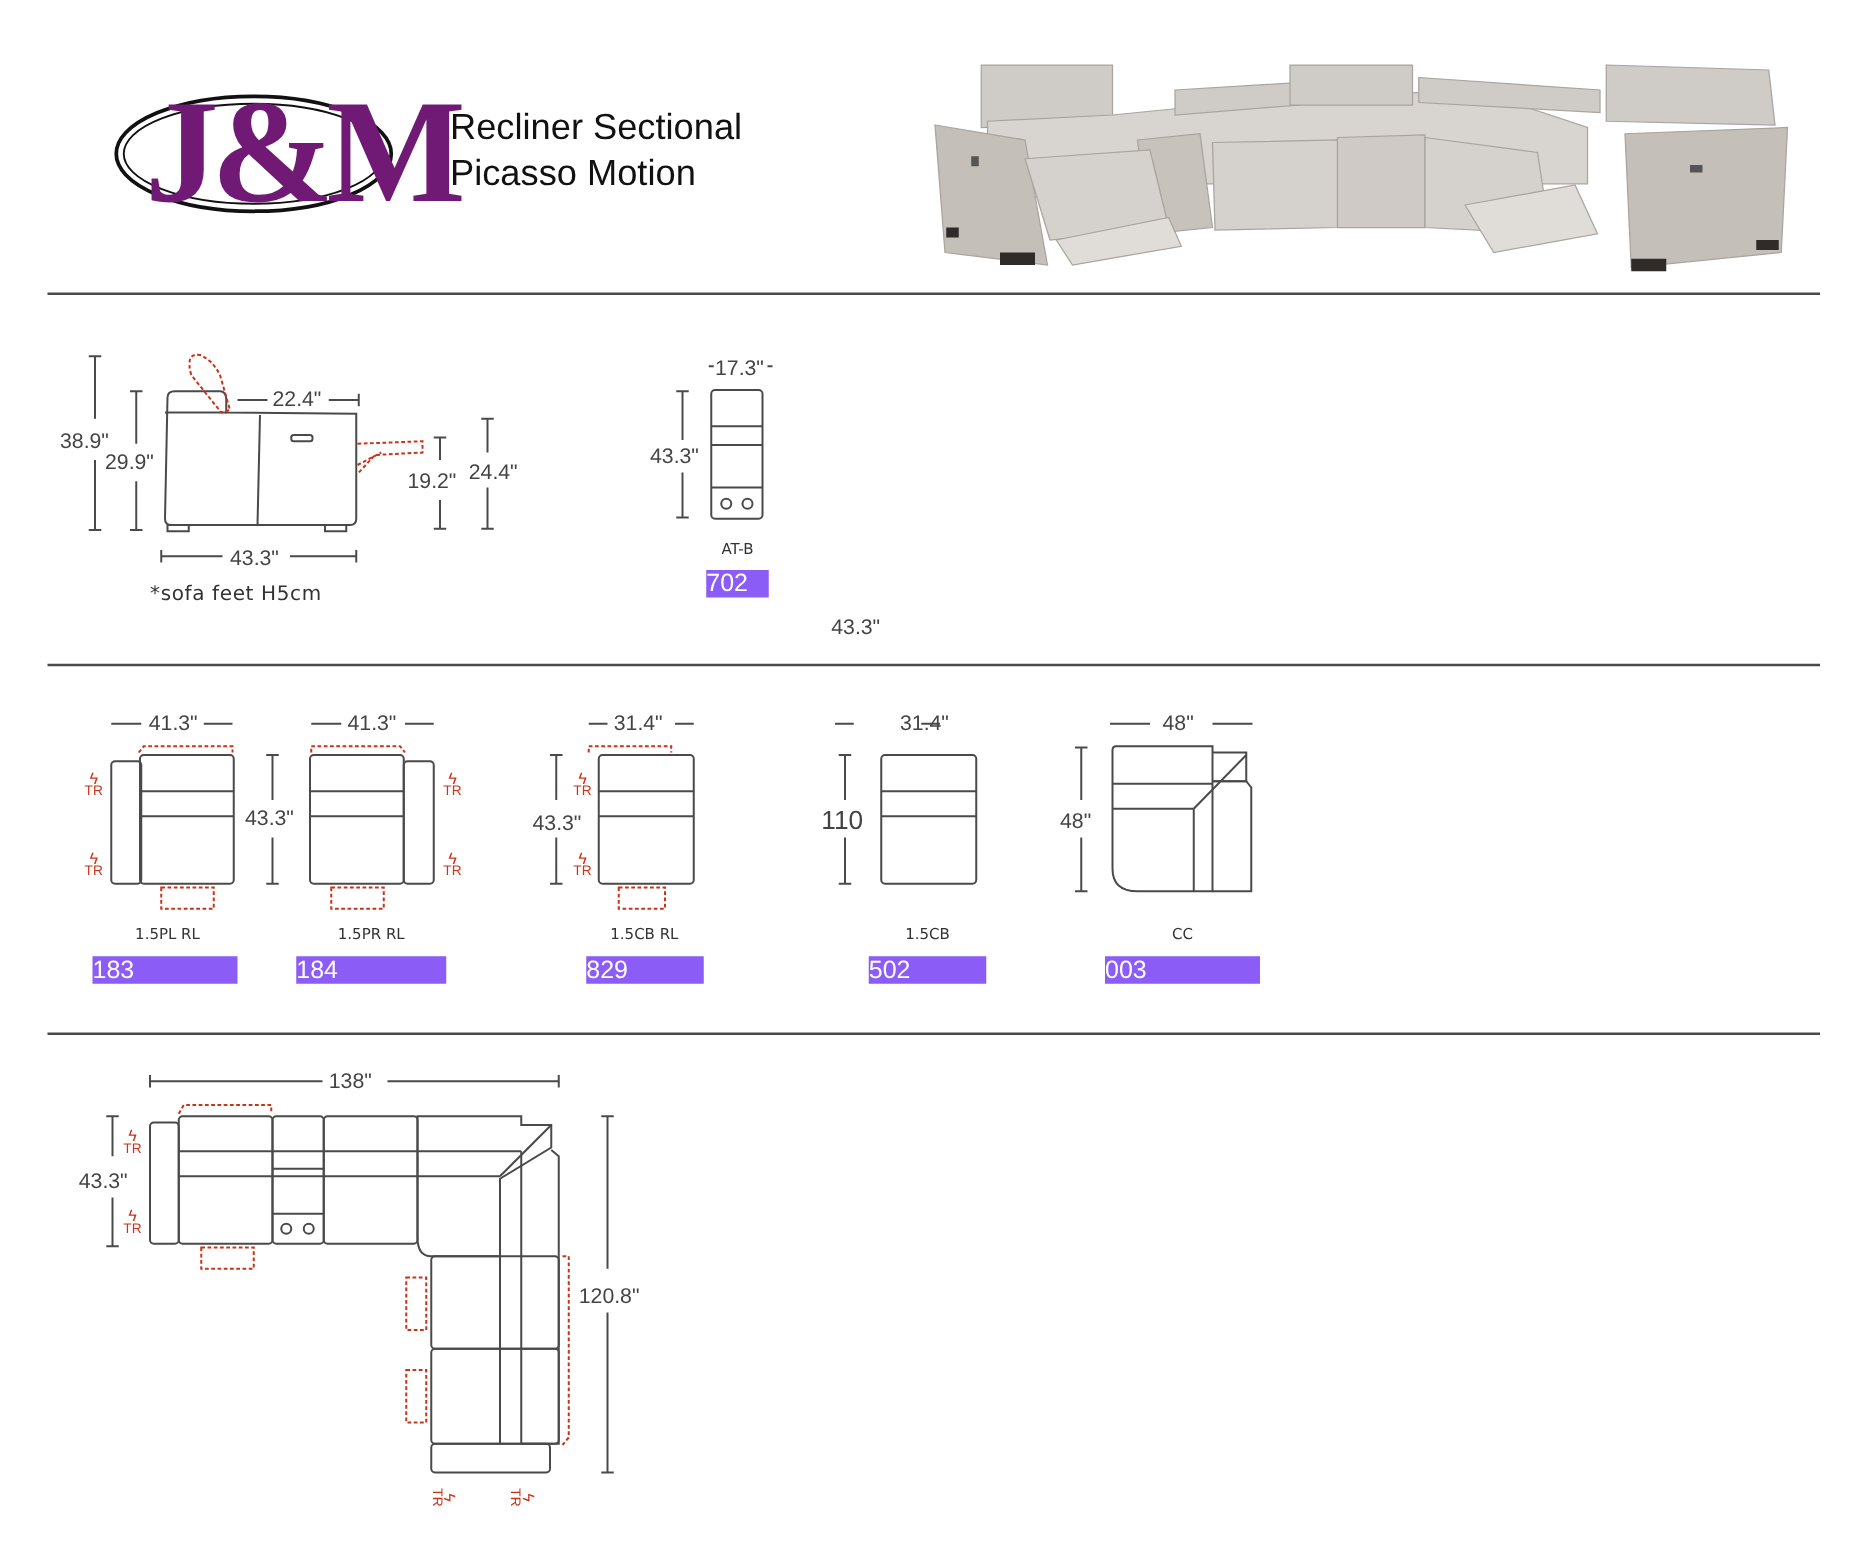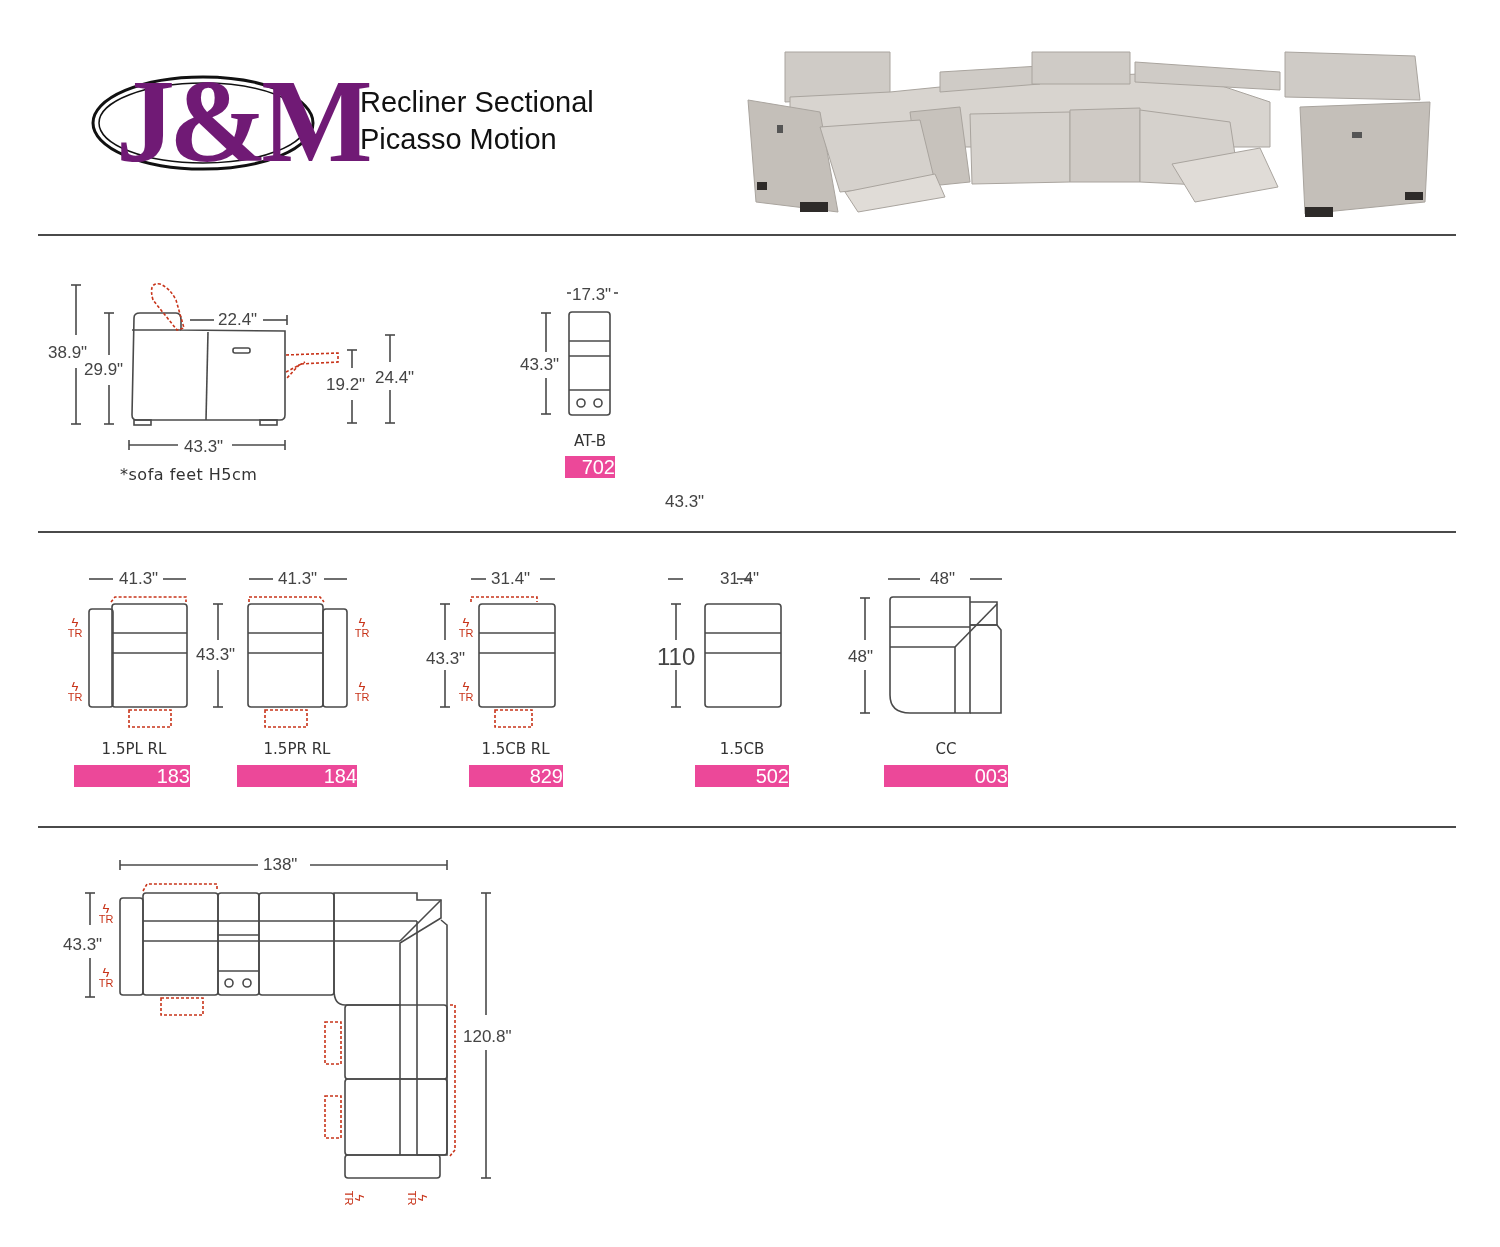--- a/index.html
+++ b/index.html
@@ -3,22 +3,22 @@
 <meta charset="utf-8">
 <style>
   html, body { margin:0; padding:0; background:#ffffff; }
   body { width:1500px; height:1247px; position:relative; overflow:hidden;
          font-family:"Liberation Sans", sans-serif; color:#3a3a3a; }
   .abs { position:absolute; }
   .divider { position:absolute; left:38px; width:1418px; height:2px; background:#4a4a4a; }
   .title { position:absolute; left:360px; top:84px; font-size:29px; line-height:37px; color:#111; }
   .dim { position:absolute; font-size:17px; color:#444; white-space:nowrap; line-height:18px; }
   .note { position:absolute; font-family:"DejaVu Sans", sans-serif; font-size:16px; color:#333; letter-spacing:0.5px; }
-  .mname { position:absolute; font-family:"DejaVu Sans", sans-serif; font-size:15px; color:#333; text-align:center; }
-  .mcode { position:absolute; height:22px; background:#ec4899; color:#ffffff; font-size:20px; line-height:22px; text-align:right; }
+  .mname { position:absolute; font-family:"DejaVu Sans", sans-serif; font-size:12px; color:#333; text-align:center; }
+  .mcode { position:absolute; height:22px; background:#8b5cf6; color:#ffffff; font-size:20px; line-height:22px; text-align:left; }
   svg { position:absolute; overflow:visible; }
   .ln { stroke:#4a4a4a; fill:none; stroke-width:1.6; }
   .rd { stroke:#c8341a; fill:none; stroke-width:1.6; stroke-dasharray:3 2; }
   .tr { position:absolute; font-size:11px; color:#c8341a; line-height:11px; text-align:center; width:18px; }
   .tr .bolt { font-size:13px; display:block; }
 </style>
 </head>
 <body>
 
 <div class="abs" style="left:88px;top:58px;width:230px;height:130px;">
@@ -220,21 +220,21 @@
 <div class="tr" style="left:353px;top:681px;"><span class="bolt">ϟ</span><span>TR</span></div>
 <div class="tr" style="left:457px;top:617px;"><span class="bolt">ϟ</span><span>TR</span></div>
 <div class="tr" style="left:457px;top:681px;"><span class="bolt">ϟ</span><span>TR</span></div>
 
 <div class="dim" style="left:119px;top:570px;">41.3"</div>
 <div class="dim" style="left:278px;top:570px;">41.3"</div>
 <div class="dim" style="left:196px;top:646px;">43.3"</div>
 <div class="dim" style="left:491px;top:570px;">31.4"</div>
 <div class="dim" style="left:426px;top:650px;">43.3"</div>
 <div class="dim" style="left:720px;top:570px;">31.4"</div>
-<div class="dim" style="left:657px;top:648px;font-size:24px;">110</div>
+<div class="dim" style="left:657px;top:648px;font-size:21px;">110</div>
 <div class="dim" style="left:930px;top:570px;">48"</div>
 <div class="dim" style="left:848px;top:648px;">48"</div>
 
 <div class="mname" style="left:74px;top:740px;width:120px;">1.5PL RL</div>
 <div class="mcode" style="left:74px;top:765px;width:116px;">183</div>
 <div class="mname" style="left:237px;top:740px;width:120px;">1.5PR RL</div>
 <div class="mcode" style="left:237px;top:765px;width:120px;">184</div>
 <div class="mname" style="left:463px;top:740px;width:105px;">1.5CB RL</div>
 <div class="mcode" style="left:469px;top:765px;width:94px;">829</div>
 <div class="mname" style="left:695px;top:740px;width:94px;">1.5CB</div>

